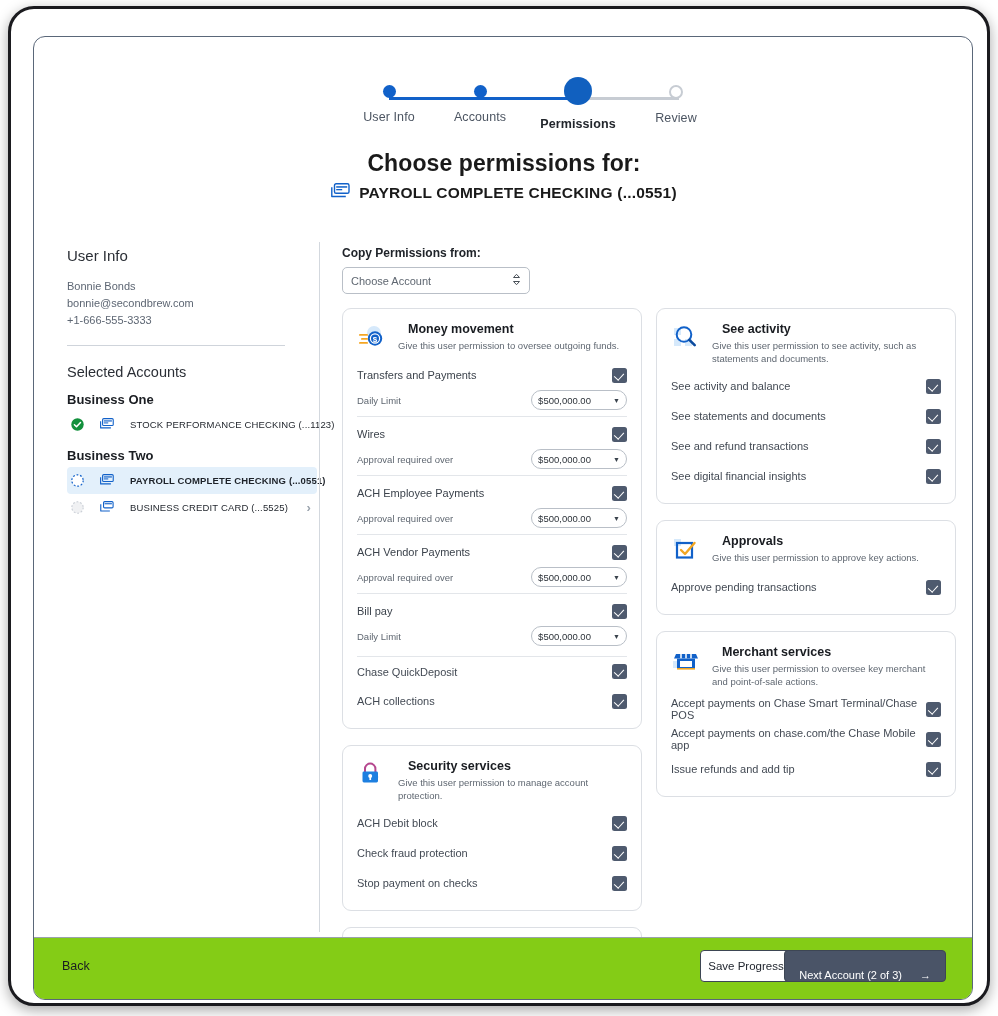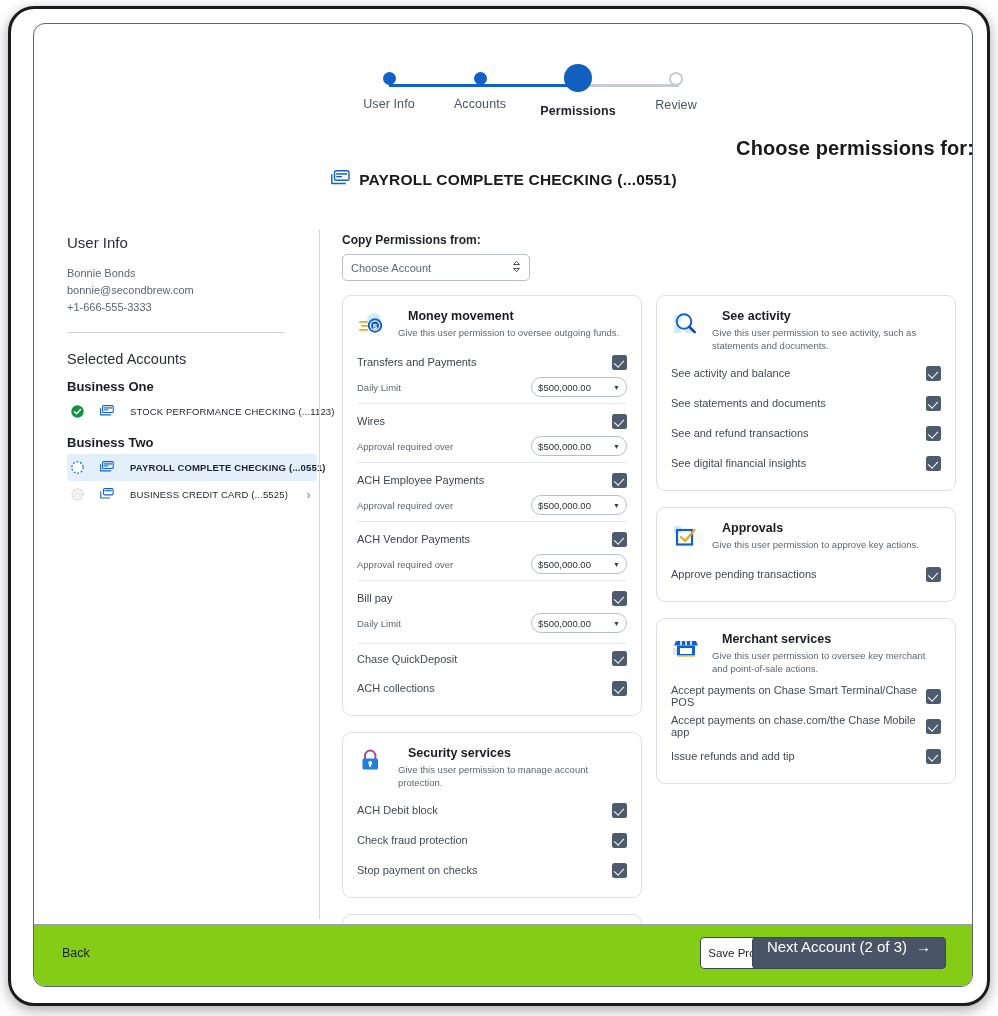--- a/index.html
+++ b/index.html
@@ -10,39 +10,39 @@
     -webkit-font-smoothing: antialiased;
   }
 
   
   .device-frame{
     position:absolute; left:8px; top:6px; width:982px; height:1000px;
     border:3px solid #1b1b1f; border-radius:26px; background:#ffffff;
     box-shadow:0 4px 14px rgba(0,0,0,.35);
   }
   .app-card{
-    position:absolute; left:22px; top:14px; width:940px; height:964px;
+    position:absolute; left:22px; top:27px; width:940px; height:964px;
     border:1.5px solid #5a6779; border-radius:12px; background:#fff;
     overflow:hidden;
   }
 
   
   .stepper{ position:absolute; left:0; top:22px; width:940px; height:70px; }
   .step-track{ position:absolute; left:355px; top:38px; width:290px; height:3px; background:#c7ccd3; }
   .step-track-done{ position:absolute; left:355px; top:38px; width:190px; height:3px; background:#1161c9; }
   .step{ position:absolute; top:20px; text-align:center; width:120px; }
   .step .dot{ width:13px;height:13px;border-radius:50%; background:#1161c9; margin:6px auto 0; }
   .step.current .dot{ width:28px;height:28px; margin:-2px auto 0; background:#1160bf; }
   .step.todo .dot{ width:14px;height:14px;background:#ffffff;border:2.5px solid #c7ccd3; }
   .step .lbl{ margin-top:12px; font-size:12.5px; color:#4c5562; letter-spacing:.1px;}
   .step.current .lbl{ font-weight:bold; color:#22262c; }
 
   
-  .choose-title{ position:absolute; left:0; top:113px; width:940px; text-align:right;
-     font-size:20px; font-weight:bold; color:#1a1a1a; letter-spacing:.1px;}
+  .choose-title{ position:absolute; left:0; top:113px; width:940px; text-align:center;
+     font-size:23px; font-weight:bold; color:#1a1a1a; letter-spacing:.1px;}
   .acct-title{ position:absolute; left:0; top:146px; width:940px; text-align:center;
      font-size:15.5px; font-weight:bold; color:#1a1a1a; letter-spacing:.2px;
      display:flex; align-items:center; justify-content:center; gap:9px;}
 
   
   .sidebar{ position:absolute; left:33px; top:210px; width:250px; }
   .sb-h1{ font-size:15px; color:#2b2f36; margin-bottom:14px; }
   .sb-sub{ font-size:11px; color:#5d6673; line-height:17px; }
   .sb-rule{ height:1px; background:#cfd4db; margin:16px 0 18px 0; width:218px; }
   .sb-h2{ font-size:14.5px; color:#2b2f36; margin-bottom:12px; }
@@ -100,22 +100,22 @@
   
   .footer{ position:absolute; left:0; bottom:0; width:940px; height:62px;
     border-top:1px solid #9aa2ac; background:#84cc16;margin-top:48px; }
   .back-btn{ position:absolute; left:28px; top:21px; font-size:12.5px; color:#1a1d22; background:none;
     border:none; font-family:inherit; cursor:pointer;}
   .save-btn{ position:absolute; right:182px; top:12px; width:92px; height:32px;
     border:1px solid #3d4654; border-radius:4px; background:#fff;
     font-size:11.5px; color:#222730; font-family:inherit; cursor:pointer;}
   .next-btn{ position:absolute; right:28px; top:12px; height:32px; padding:0 14px;
     border:1px solid #3d4654; border-radius:4px; background:#4a5467; color:#fff;
-    font-size:15px; font-family:inherit; cursor:pointer;
-    display:flex; align-items:flex-start; gap:9px;}
+    font-size:11px; font-family:inherit; cursor:pointer;
+    display:flex; align-items:flex-end; gap:18px;}
 </style>
 </head>
 <body>
 
 <div class="device-frame">
 <div class="app-card">
 
   <div class="stepper">
     <div class="step-track"></div>
     <div class="step-track-done"></div>

